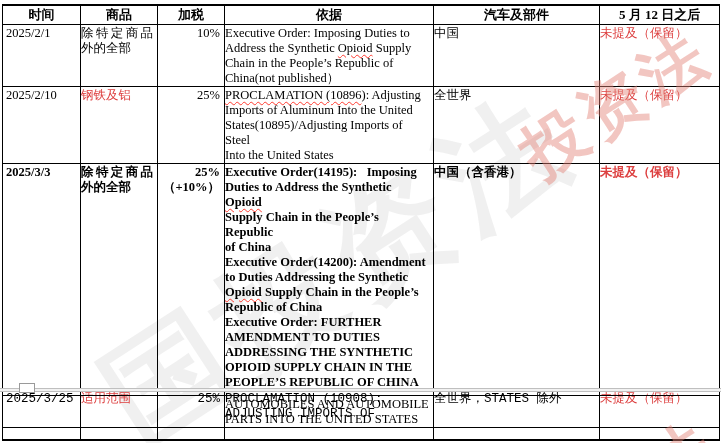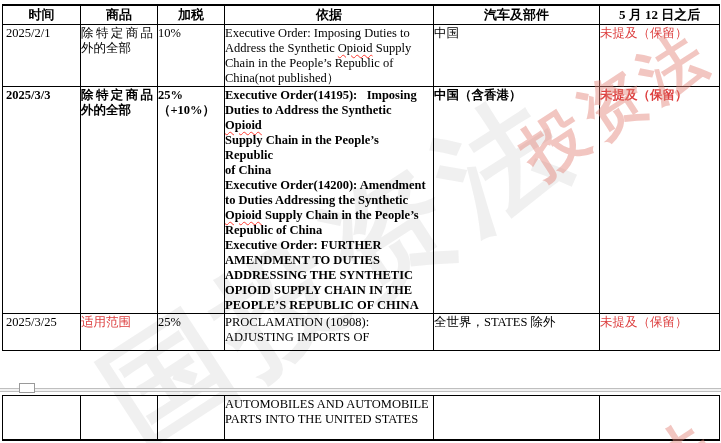--- a/index.html
+++ b/index.html
@@ -31,27 +31,27 @@
   table.t2{top:395px;border-bottom:2px solid var(--border);}
   .t th,.t td{
     border:1px solid var(--border);
     vertical-align:top;padding:1px 4px 0 0;
     overflow:hidden;
   }
   .t th{
     font-weight:bold;text-align:center;font-size:13px;
     padding:1px 0;height:16px;
   }
-  tr.r1{height:61px;} tr.r2{height:62px;} tr.r3{height:204px;font-weight:bold;} tr.r4{height:37px;}
+  tr.r1{height:61px;} tr.r2{height:62px;} tr.r3{height:204px;font-weight:bold;} tr.r4{height:37px;font-family:Liberation Mono, monospace;}
   tr.rc{height:44px;}
 
   td.c-date{padding-left:3px;}
   td.c-com{text-align:justify;text-justify:inter-character;}
   td.c-basis{white-space:pre-line;}
-  td.c-tax{white-space:pre-line;}
+  td.c-tax{white-space:pre-line;text-align:right;}
   td.c-after{color:var(--red);}
   .red{color:var(--red);}
 
   .squiggle{
     text-decoration:underline;
     text-decoration-style:wavy;
     text-decoration-color:var(--squiggle);
     text-decoration-thickness:1px;
     text-underline-offset:2px;
     text-align:center;
@@ -98,20 +98,28 @@
 
     <tr class="r1">
       <td class="c-date">2025/2/1</td>
       <td class="c-com">除特定商品外的全部</td>
       <td class="c-tax">10%</td>
       <td class="c-basis sc">Executive Order: Imposing Duties to<br>Address the Synthetic <span class="squiggle">Opioid</span> Supply<br>Chain in the People’s Republic of<br>China(not published）</td>
       <td class="c-scope">中国</td>
       <td class="c-after">未提及（保留）</td>
     </tr>
 
+    <tr class="r2">
+      <td class="c-date">2025/2/10</td>
+      <td class="c-com red">钢铁及铝</td>
+      <td class="c-tax">25%</td>
+      <td class="c-basis sc"><span class="squiggle">PROCLAMATION (10896</span>): Adjusting<br>Imports of Aluminum Into the United<br>States(10895)/Adjusting Imports of Steel<br>Into the United States</td>
+      <td class="c-scope">全世界</td>
+      <td class="c-after">未提及（保留）</td>
+    </tr>
 
     <tr class="r3">
       <td class="c-date">2025/3/3</td>
       <td class="c-com">除特定商品外的全部</td>
       <td class="c-tax">25%
 （+10%）</td>
       <td class="c-basis sc">Executive Order(14195):&nbsp;&nbsp;&nbsp;Imposing<br>Duties to Address the Synthetic <span class="squiggle">Opioid</span><br>Supply Chain in the People’s Republic<br>of China<br>Executive Order(14200): Amendment<br>to Duties Addressing the Synthetic<br><span class="squiggle">Opioid</span> Supply Chain in the People’s<br>Republic of China<br>Executive Order: FURTHER<br>AMENDMENT TO DUTIES<br>ADDRESSING THE SYNTHETIC<br>OPIOID SUPPLY CHAIN IN THE<br>PEOPLE’S REPUBLIC OF CHINA</td>
       <td class="c-scope">中国（含香港）</td>
       <td class="c-after">未提及（保留）</td>
     </tr>

